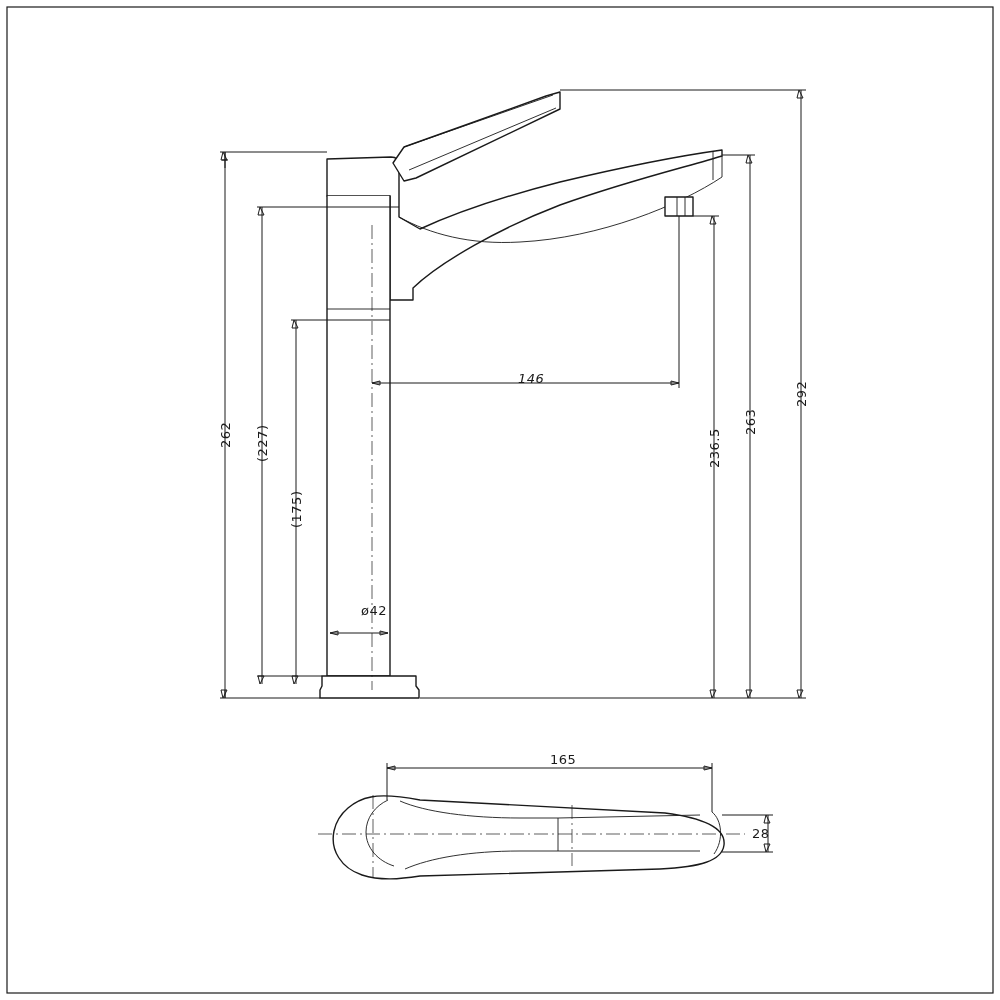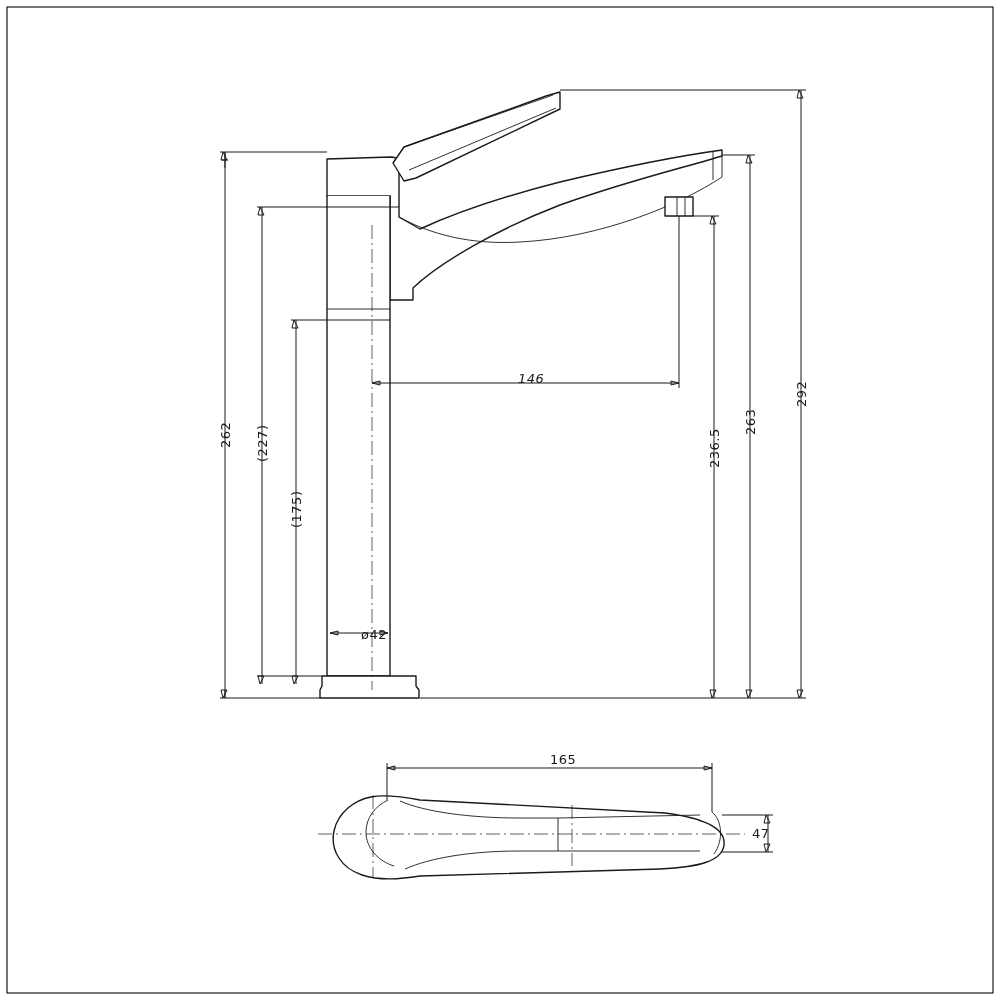--- a/index.html
+++ b/index.html
@@ -254,19 +254,19 @@
   <div class="dimlabel vert" style="left:290px; top:528px;">(175)</div>
 
   <div class="dimlabel" style="left:518px; top:372px;font-style:italic;">146</div>
 
   <div class="dimlabel vert" style="left:795px; top:407px;">292</div>
 
   <div class="dimlabel vert" style="left:744px; top:435px;">263</div>
 
   <div class="dimlabel vert" style="left:708px; top:468px;">236.5</div>
 
-  <div class="dimlabel" style="left:361px; top:628px;">ø42</div>
+  <div class="dimlabel" style="left:361px; top:604px;">ø42</div>
 
   <div class="dimlabel" style="left:538px; top:753px;margin-left:12px;">165</div>
 
-  <div class="dimlabel" style="left:752px; top:827px;">47</div>
+  <div class="dimlabel" style="left:752px; top:827px;">28</div>
 
 </div>
 
 </body></html>

